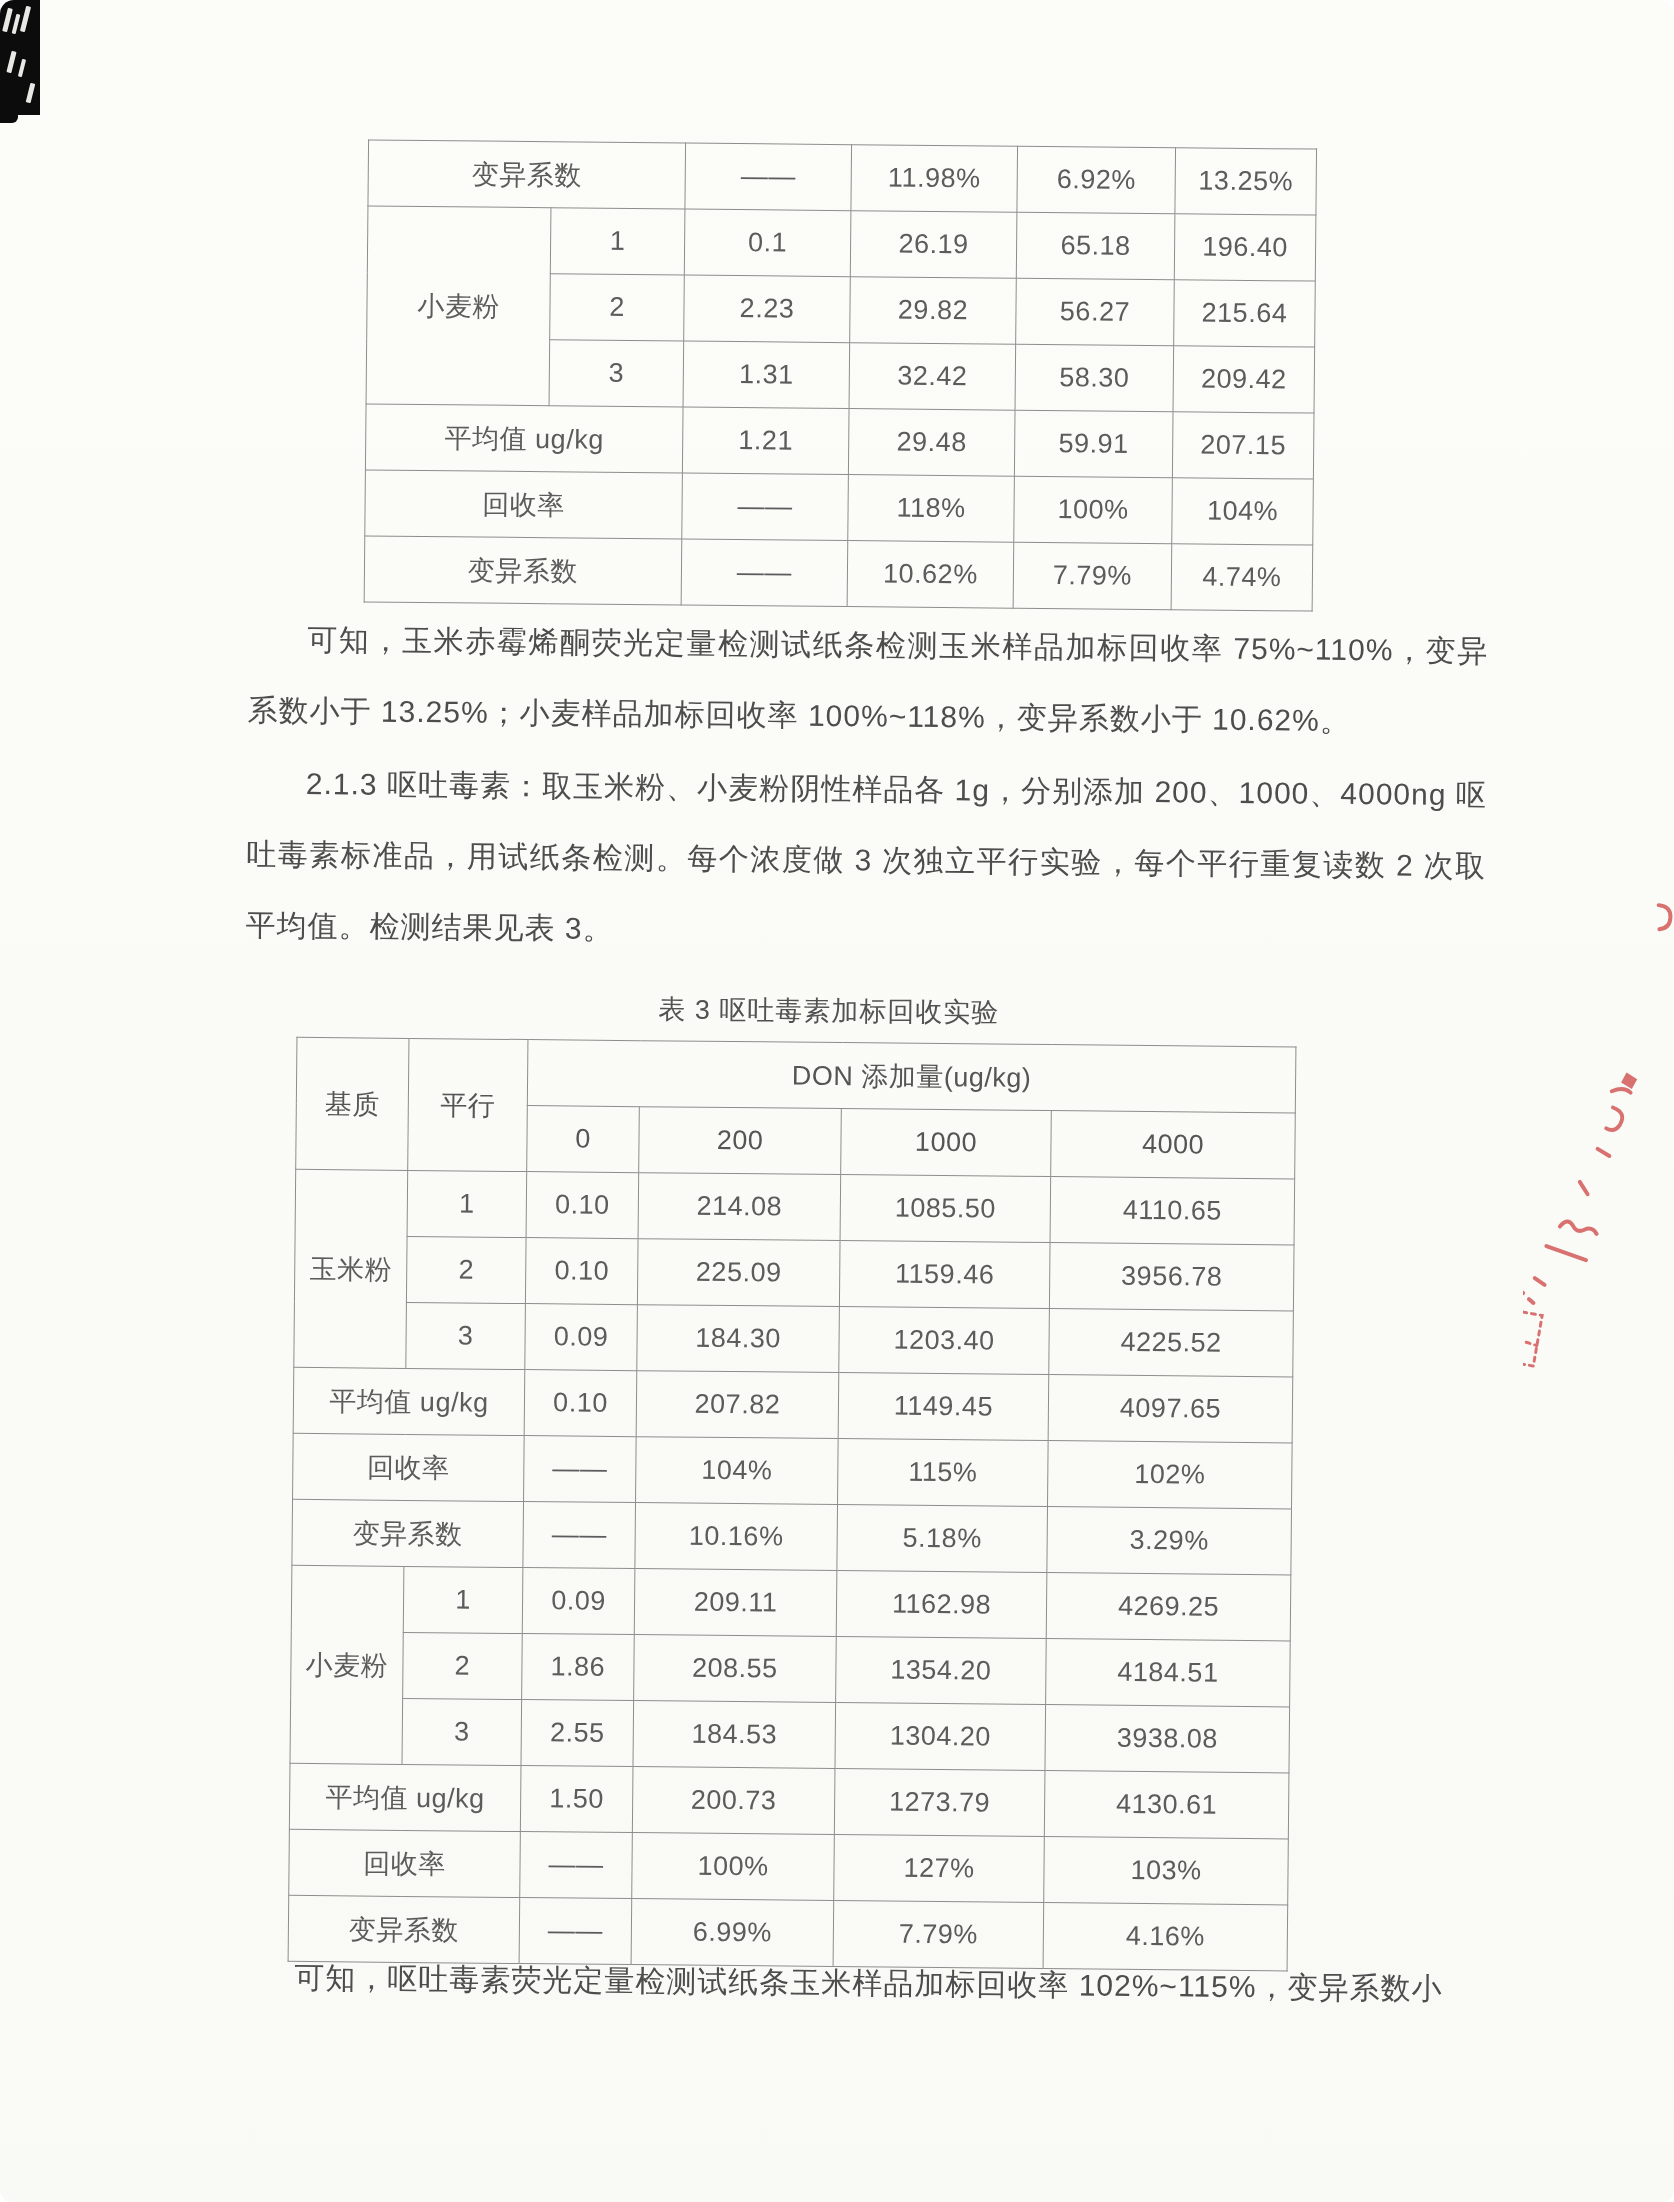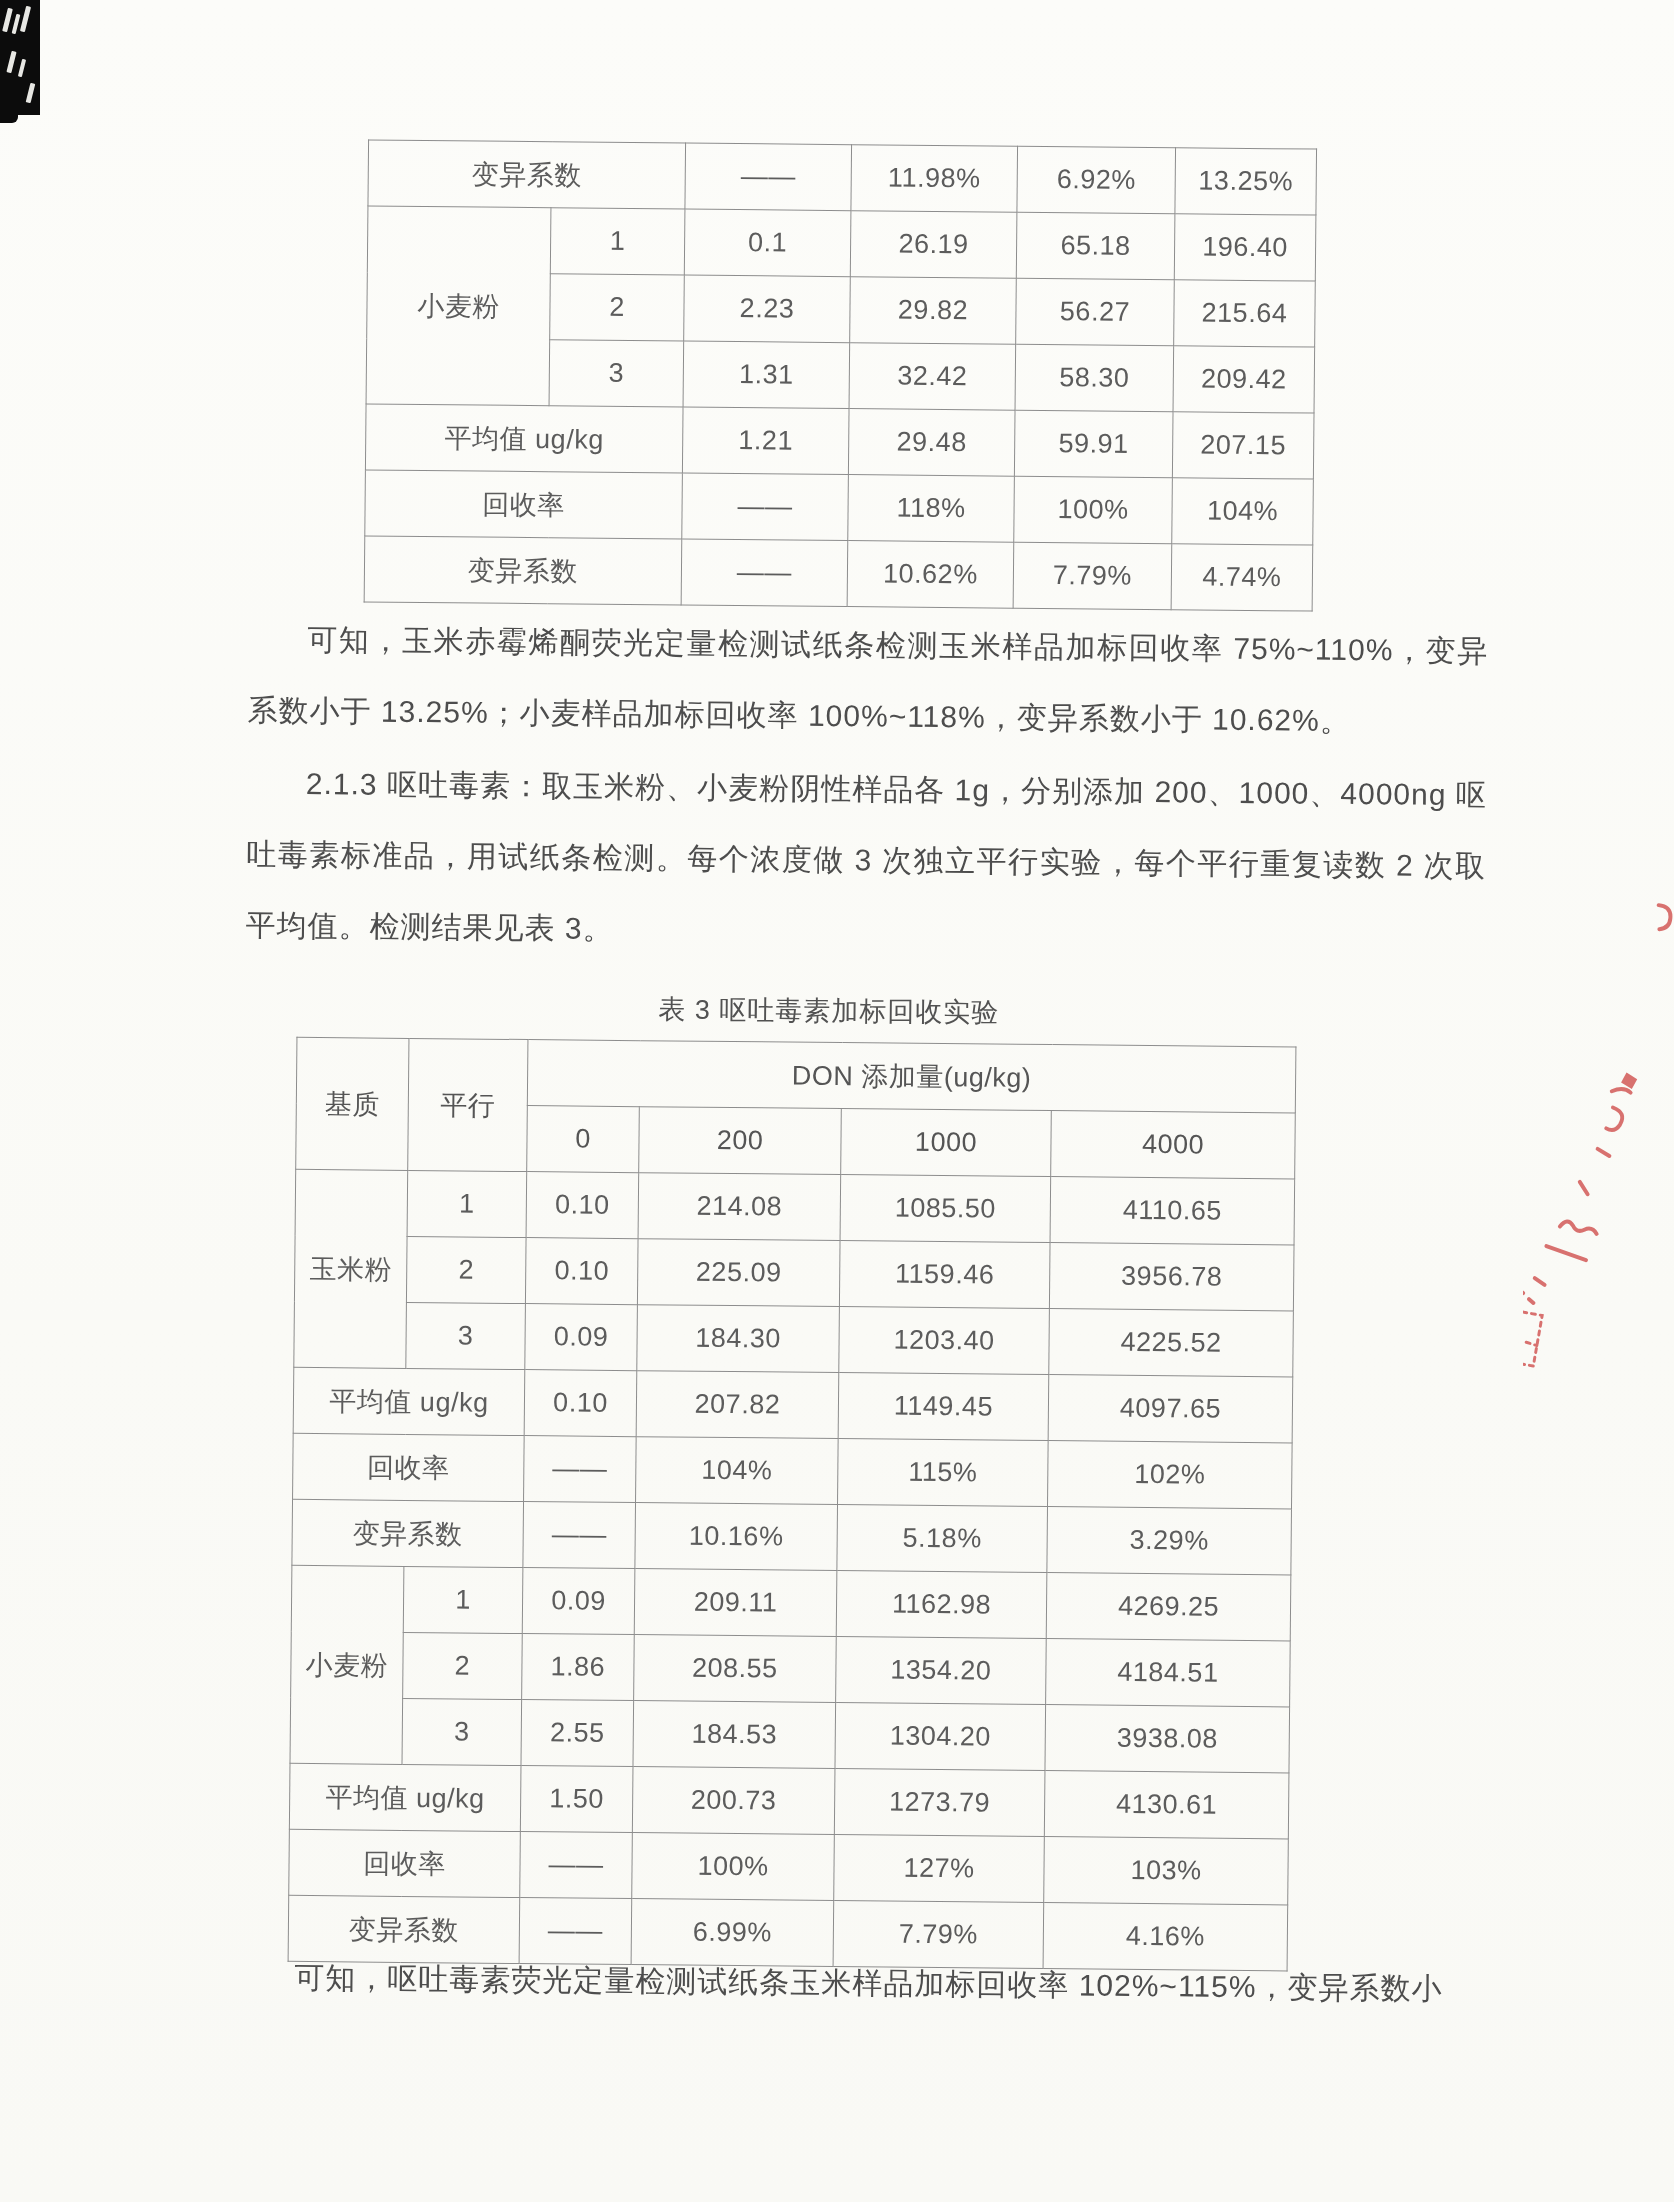--- a/index.html
+++ b/index.html
@@ -1,20 +1,20 @@
 <!DOCTYPE html>
 <html><head>
 <meta charset="utf-8">
 <style>
   html,body { margin:0; padding:0; }
   .page {
     position:relative; width:1674px; height:2203px;
     background:linear-gradient(180deg,#fcfcf9 0%,#fafaf6 60%,#f9f9f5 100%);
     font-family:"Liberation Sans","DejaVu Sans",sans-serif;
-    color:#4f4f4f; overflow:hidden;
+    color:#4f4f4f; overflow:hidden;border-radius:14px;
   }
   .content { position:absolute; left:0; top:0; width:1674px; height:2203px;
     transform:rotate(0.55deg); transform-origin:317px 149px; }
 
   
   table { border-collapse:collapse; table-layout:fixed; }
   td { border:1px solid #8d8d8d; text-align:center; vertical-align:middle;
        font-size:27px; color:#5c5c5c; height:65px; padding:0 4px;
        letter-spacing:0.5px; overflow:hidden; }
   .table1 { position:absolute; left:368px; top:139px; width:948px; }

